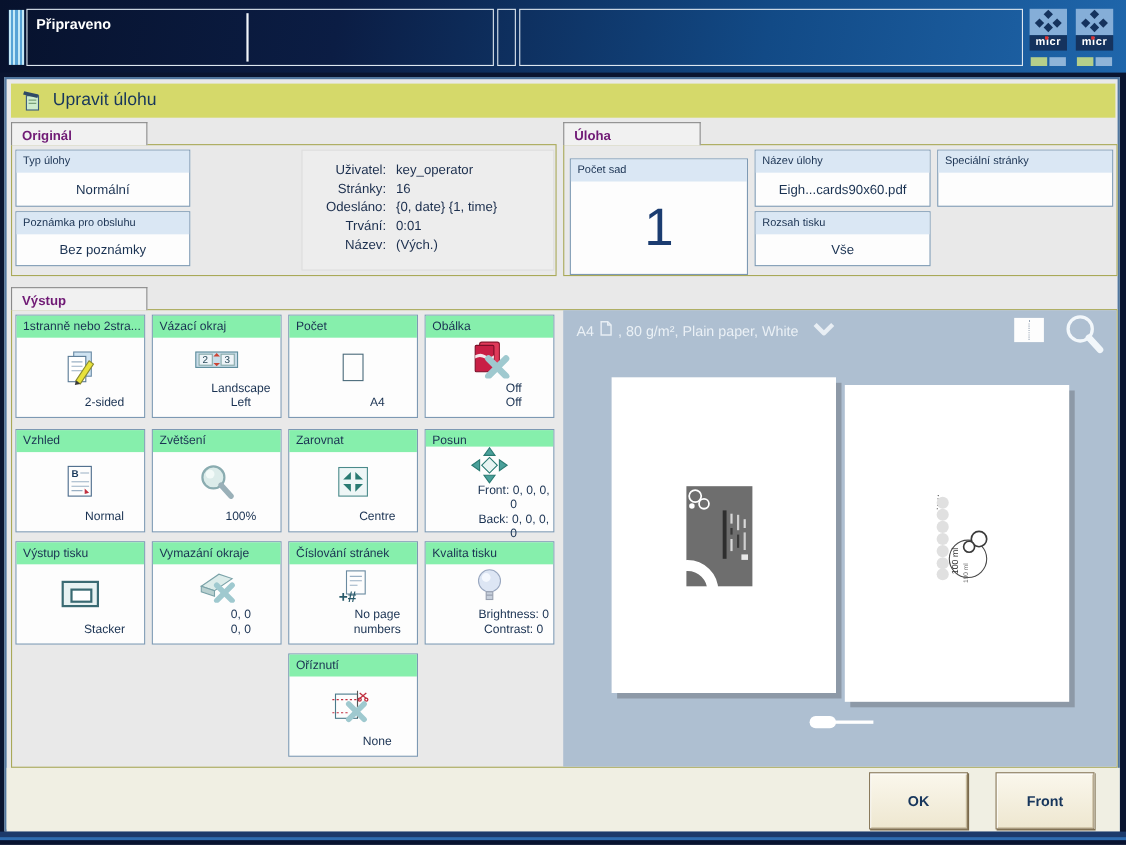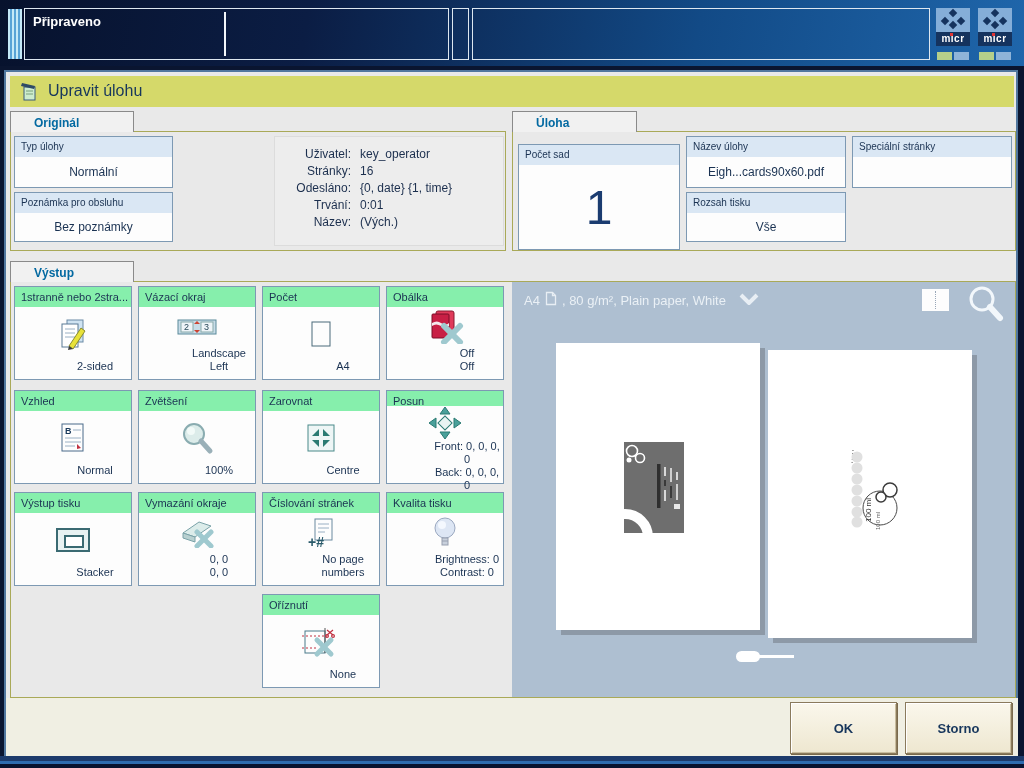--- a/index.html
+++ b/index.html
@@ -31,21 +31,21 @@
   .ind span{width:15px;height:8px;display:block;}
   .ind .g{background:#b5cf8a;} .ind .b{background:#8fb4d8;}
   
   .dialog{position:absolute;left:4px;top:70px;width:1014px;height:686px;
     background:#e9e9e9;border:2px solid #51779f;box-sizing:border-box;}
   .titlebar{position:absolute;left:10px;top:76px;width:1004px;height:31px;background:#d5d96a;}
   .titlebar .t-icon{position:absolute;left:10px;top:6px;}
   .titlebar .t-text{position:absolute;left:38px;top:6px;font-size:16px;font-weight:normal;color:#17365c;}
   
   .tab{position:absolute;height:21px;background:#f1f1f1;border:1px solid #8a8a8a;border-bottom:none;
-    box-sizing:border-box;color:#0369a1;font-weight:bold;font-size:12px;padding:4px 0 0 23px;z-index:3;}
+    box-sizing:border-box;color:#701a75;font-weight:bold;font-size:12px;padding:4px 0 0 9px;z-index:3;}
   .section{position:absolute;border:1px solid #a9a958;background:#e9e9e9;box-sizing:border-box;z-index:1;}
   
   .sbtn{position:absolute;background:#fdfdfd;border:1px solid #7d99b3;box-sizing:border-box;
     display:flex;flex-direction:column;z-index:2;}
   .sbtn-h{height:20px;background:#dae7f4;font-size:10px;color:#1a3252;padding:4px 0 0 6px;
     box-sizing:border-box;white-space:nowrap;overflow:hidden;}
   .sbtn-v{flex:1;display:flex;align-items:center;justify-content:center;font-size:12px;color:#1a3252;text-align:center;}
   .sbtn-big{font-size:48px;color:#1b3c70;}
   
   .info-panel{position:absolute;left:274px;top:136px;width:230px;height:110px;background:#ededed;
@@ -68,21 +68,21 @@
   .spread-icon{position:absolute;left:410px;top:7px;width:27px;height:22px;background:#fdfdfd;}
   .spread-icon i{position:absolute;left:13px;top:2px;bottom:2px;border-left:1px dotted #9aa8b8;}
   .pv-zoom{position:absolute;left:455px;top:3px;}
   .page{position:absolute;background:#ffffff;box-shadow:5px 5px 0 #8d99a7;}
   .page1{left:44px;top:61px;width:204px;height:287px;}
   .page2{left:256px;top:68px;width:204px;height:288px;}
   .pv-slider-knob{position:absolute;left:224px;top:369px;width:24px;height:11px;background:#fff;border-radius:6px;}
   .pv-slider-line{position:absolute;left:246px;top:373px;width:36px;height:3px;background:#fff;}
   
   .footer{position:absolute;left:6px;top:698px;width:1012px;height:58px;background:#f0efe3;}
-  .fbtn{position:absolute;top:4px;width:107px;height:52px;background:linear-gradient(#faf7ec,#eee7d0);
+  .fbtn{position:absolute;top:4px;width:90px;height:52px;background:linear-gradient(#faf7ec,#eee7d0);
     border:1px solid #8a7a5c;box-sizing:border-box;
     box-shadow:inset 1px 1px 0 #ffffff,inset -1px -1px 0 #c9bd9e,1px 1px 0 #7a6a4c;
     display:flex;align-items:center;justify-content:center;
     font-size:13px;font-weight:bold;color:#17365c;cursor:pointer;}
   .fbtn-ok{left:784px;} .fbtn-cancel{left:899px;}
   
   .band1{position:absolute;left:0;top:756px;width:1024px;height:5px;background:#1c3a6b;}
   .band2{position:absolute;left:0;top:761px;width:1024px;height:3px;background:#2e6cb0;}
   .band3{position:absolute;left:0;top:764px;width:1024px;height:4px;background:#081330;}
 </style>
@@ -459,19 +459,19 @@
         <text transform="rotate(-90 112 180)" x="112" y="180" font-size="6" fill="#666" font-family="Liberation Sans,sans-serif">100 ml</text>
       </svg>
     </div>
 
     <div class="pv-slider-knob"></div>
     <div class="pv-slider-line"></div>
   </div>
 
   <div class="footer">
     <div class="fbtn fbtn-ok">OK</div>
-    <div class="fbtn fbtn-cancel">Storno</div>
+    <div class="fbtn fbtn-cancel">Front</div>
   </div>
 
   <div class="band1"></div>
   <div class="band2"></div>
   <div class="band3"></div>
 </div>
 
 </body></html>

